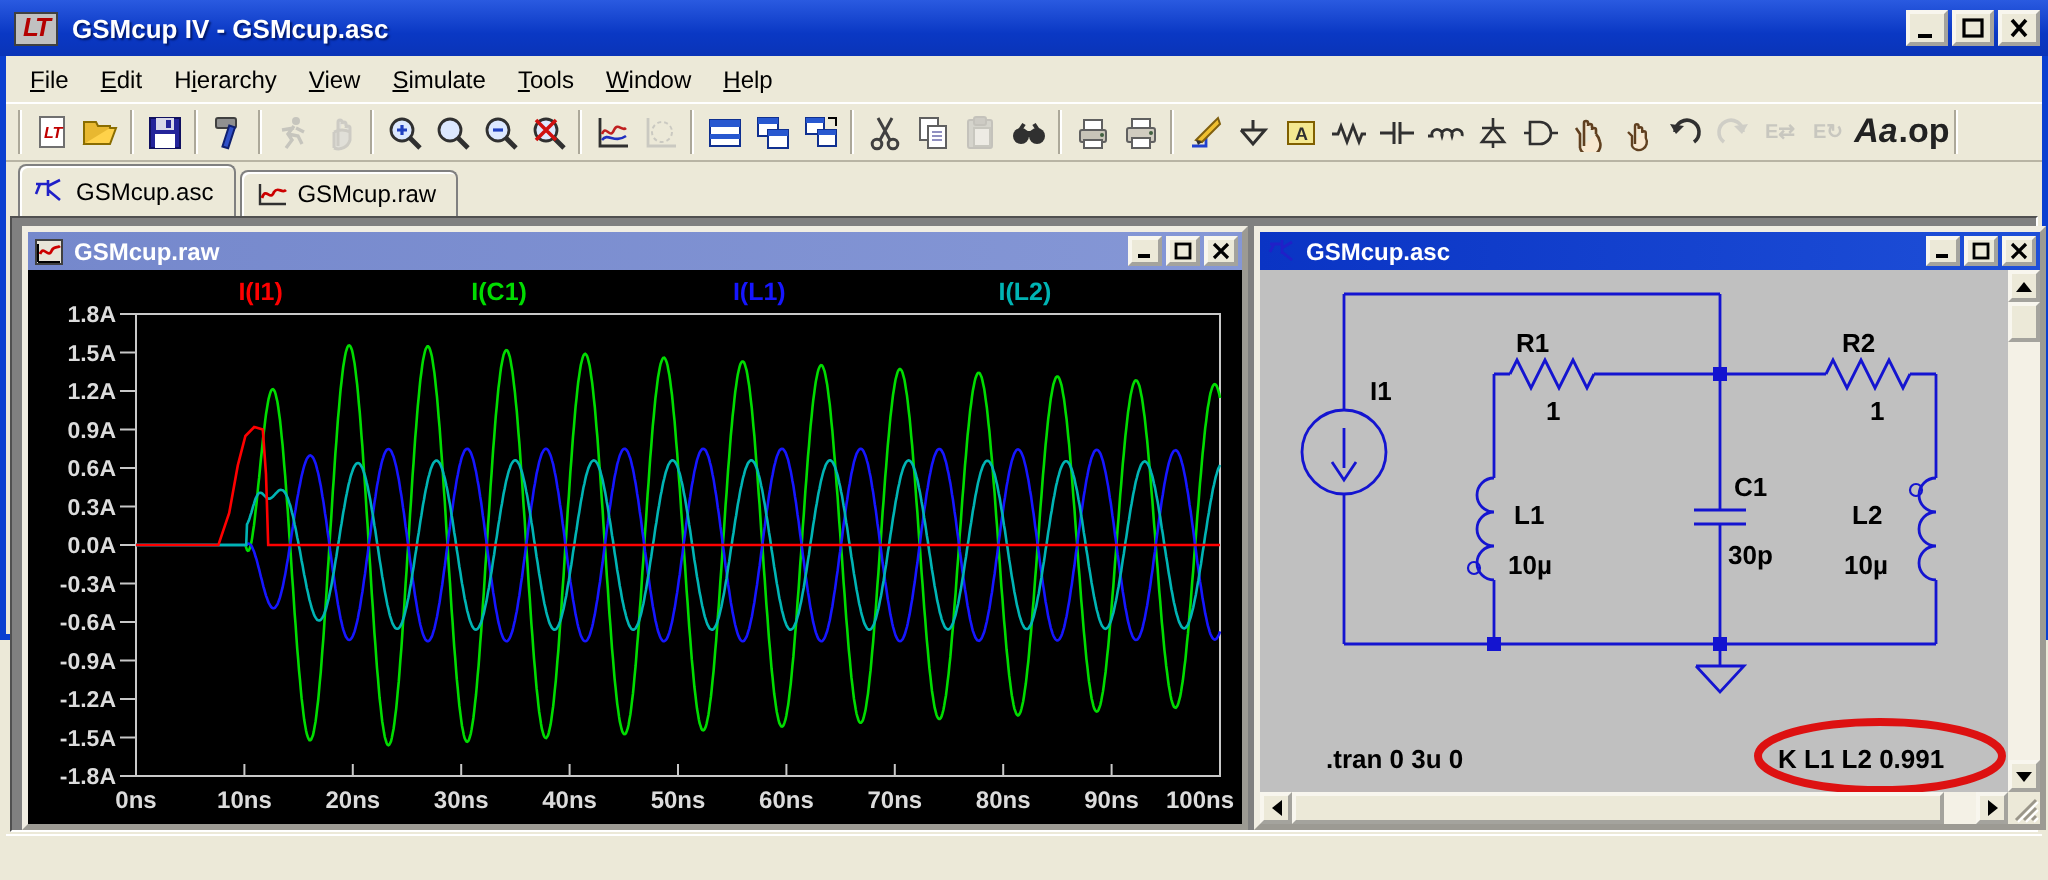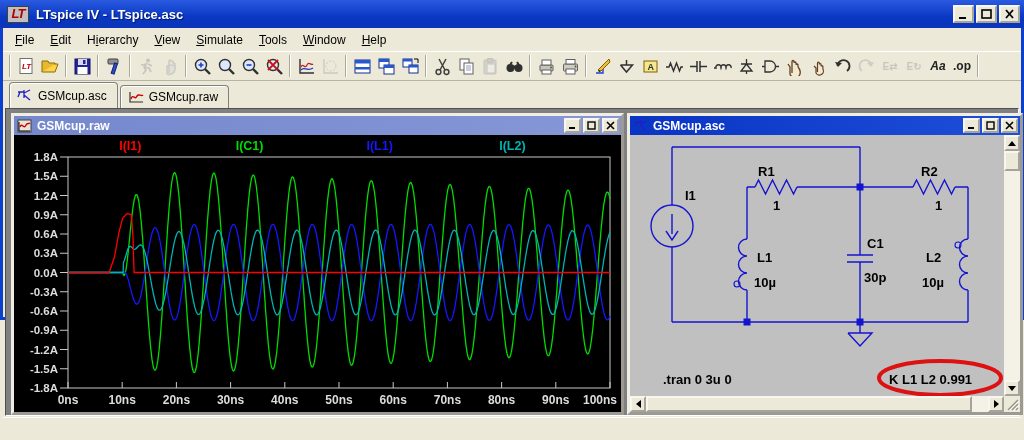--- a/index.html
+++ b/index.html
@@ -78,21 +78,21 @@
   .statusbar { position:absolute; left:0; top:417px; width:1018px; height:20px; background:#ece9d8;
     border-top:1px solid #fff; }
 </style>
 </head>
 <body>
 
 <div id="app">
 
   <div class="titlebar">
     <div class="lt-logo">LT</div>
-    <div class="title-text">LTspice IV - LTspice.asc</div>
+    <div class="title-text">GSMcup IV - GSMcup.asc</div>
     <div class="winbtns">
       <div class="winbtn">
           <svg width="13" height="11">
             <rect x="2" y="8" width="7" height="2" fill="#000"></rect>
           </svg>
         </div>
       <div class="winbtn">
           <svg width="13" height="11">
             <rect x="2" y="1" width="9" height="8" fill="none" stroke="#000" stroke-width="1.6"></rect>
           </svg>
@@ -338,24 +338,24 @@
           <path d="M17,5 L14,10 L10,6 Z" fill="#b8b8b8"></path>
         </svg>
       </div>
       <div class="tb-btn" style="opacity: 0.55; filter: grayscale(1);">
         <span class="tb-txt dim">E⇄</span>
       </div>
       <div class="tb-btn" style="opacity: 0.55; filter: grayscale(1);">
         <span class="tb-txt dim">E↻</span>
       </div>
       <div class="tb-btn">
-        <span class="tb-txt" style="font-size:12px;font-style:italic;">Aa</span>
-      </div>
-      <div class="tb-btn">
-        <span class="tb-txt" style="font-size:12px;">.op</span>
+        <span class="tb-txt" style="font-size:17px;font-style:italic;">Aa</span>
+      </div>
+      <div class="tb-btn">
+        <span class="tb-txt" style="font-size:17px;">.op</span>
       </div>
       <div class="tb-sep"></div>
     </div>
 
   <div class="tabbar" id="tabbar">
       <div class="tab active">
         <svg viewBox="0 0 16 13">
           <path d="M1,3 H7 M7,1 V9 M7,4 L13,1 M7,6 L13,11 M3,3 L1,8" stroke="#2020c8" stroke-width="1.3" fill="none"></path>
         </svg>
         <span>GSMcup.asc</span>

